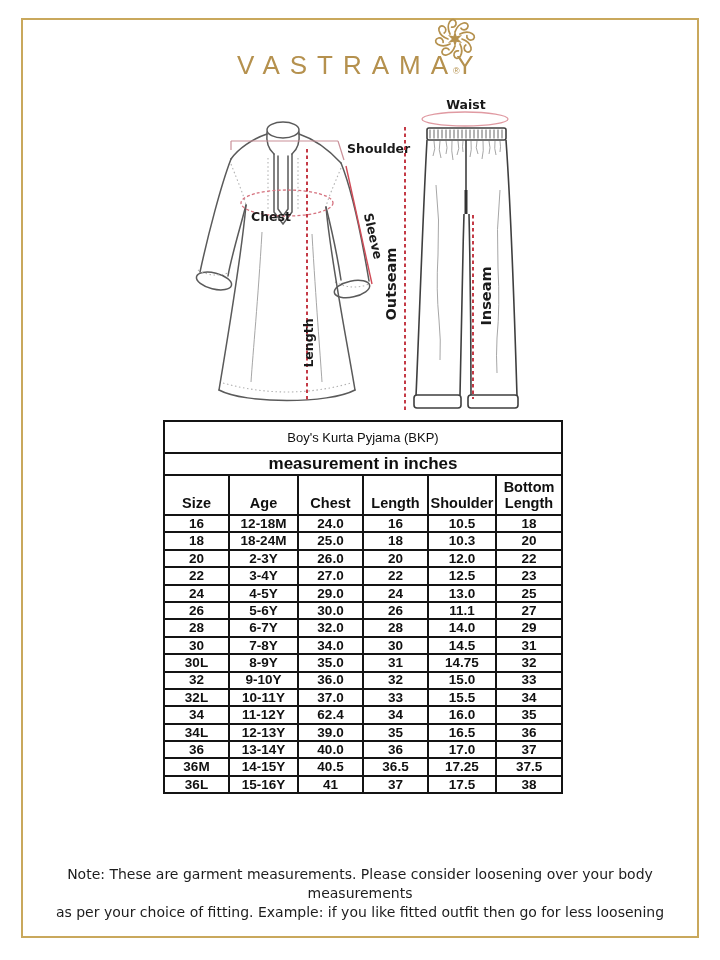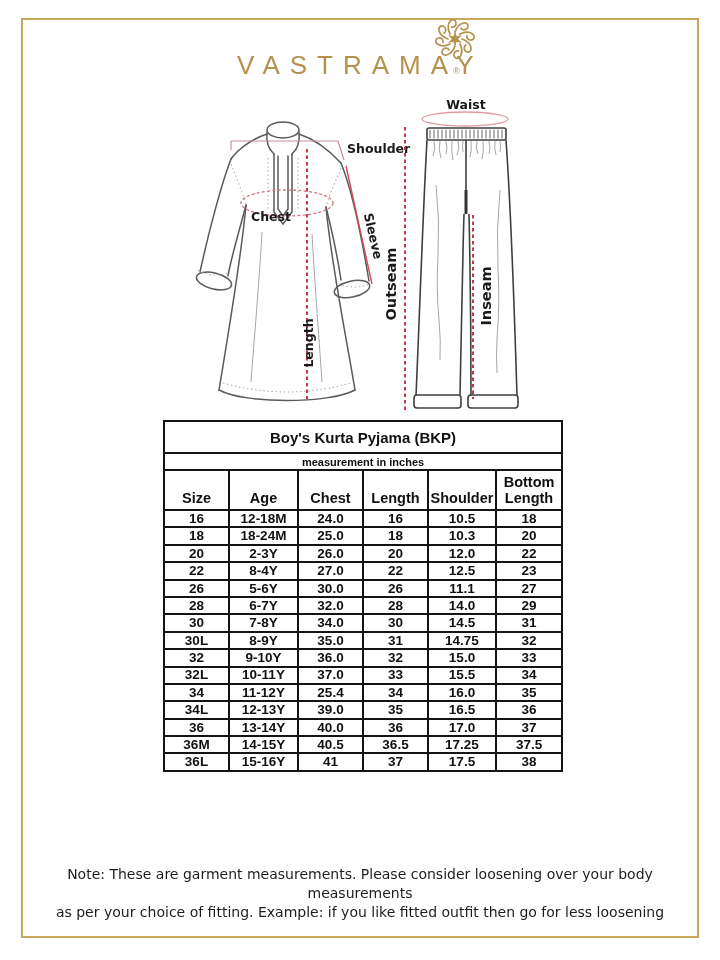--- a/index.html
+++ b/index.html
@@ -37,22 +37,22 @@
   .dlabel-lg{ font-family:"DejaVu Sans", sans-serif; font-weight:bold; font-size:14.5px; fill:#1a1a1a; }
 
   
   .size-table{
     position:absolute; left:163px; top:420px; width:398px;
     border-collapse:collapse; table-layout:fixed;
   }
   .size-table th, .size-table td{
     border:2px solid #141414; text-align:center; padding:0; color:#101010;
   }
-  .t-title{ height:32px; font-size:15px; font-weight:bold; }
-  .t-sub{ height:17px; font-size:11px; font-weight:bold; }
+  .t-title{ height:32px; font-size:13px; font-weight:normal; }
+  .t-sub{ height:17px; font-size:17px; font-weight:bold; }
   tr.cols th{
     height:40px; font-size:14.5px; font-weight:bold;
     vertical-align:bottom; padding-bottom:3px; line-height:1.12; white-space:nowrap;
   }
   tr.cols th.wrap{ white-space:normal; }
   .size-table td{ height:17.4px; font-size:13.5px; font-weight:bold; line-height:1; }
 
   
   .note{
     position:absolute; left:25px; top:865px; width:670px;
@@ -206,25 +206,33 @@
       <tr>
         <td>20</td>
         <td>2-3Y</td>
         <td>26.0</td>
         <td>20</td>
         <td>12.0</td>
         <td>22</td>
       </tr>
       <tr>
         <td>22</td>
-        <td>8-4Y</td>
+        <td>3-4Y</td>
         <td>27.0</td>
         <td>22</td>
         <td>12.5</td>
         <td>23</td>
+      </tr>
+      <tr>
+        <td>24</td>
+        <td>4-5Y</td>
+        <td>29.0</td>
+        <td>24</td>
+        <td>13.0</td>
+        <td>25</td>
       </tr>
       <tr>
         <td>26</td>
         <td>5-6Y</td>
         <td>30.0</td>
         <td>26</td>
         <td>11.1</td>
         <td>27</td>
       </tr>
       <tr>
@@ -263,21 +271,21 @@
         <td>32L</td>
         <td>10-11Y</td>
         <td>37.0</td>
         <td>33</td>
         <td>15.5</td>
         <td>34</td>
       </tr>
       <tr>
         <td>34</td>
         <td>11-12Y</td>
-        <td>25.4</td>
+        <td>62.4</td>
         <td>34</td>
         <td>16.0</td>
         <td>35</td>
       </tr>
       <tr>
         <td>34L</td>
         <td>12-13Y</td>
         <td>39.0</td>
         <td>35</td>
         <td>16.5</td>

